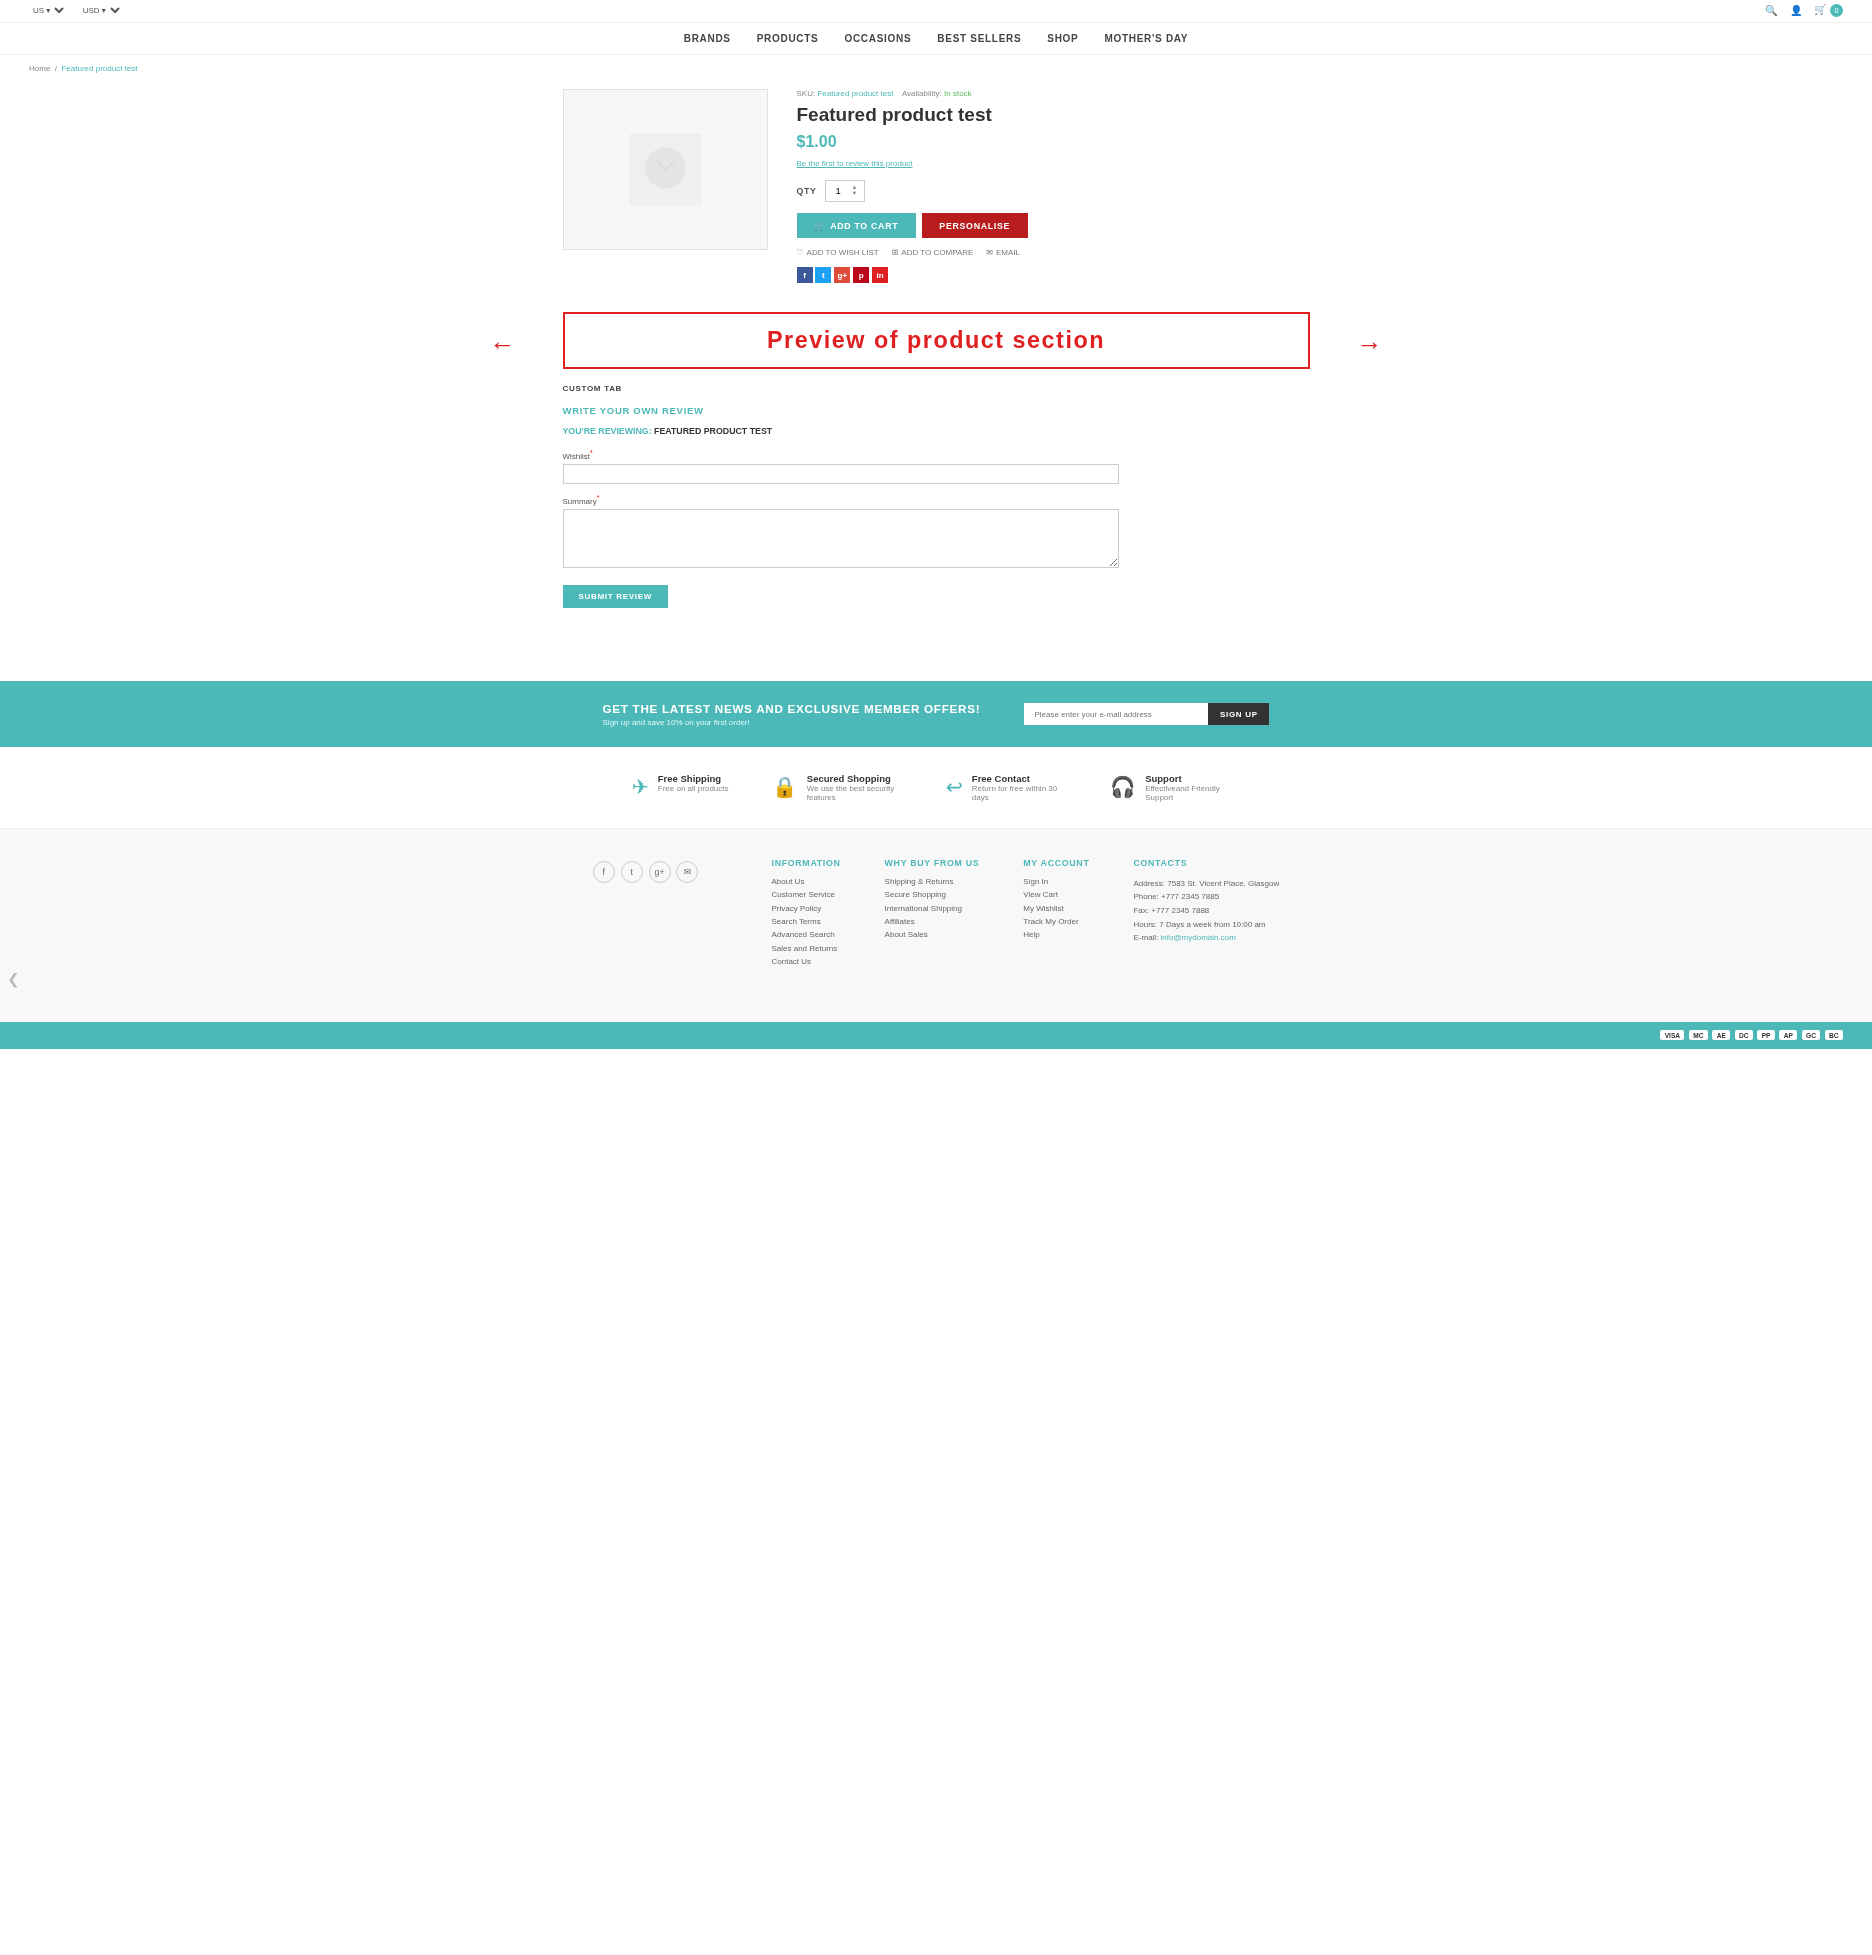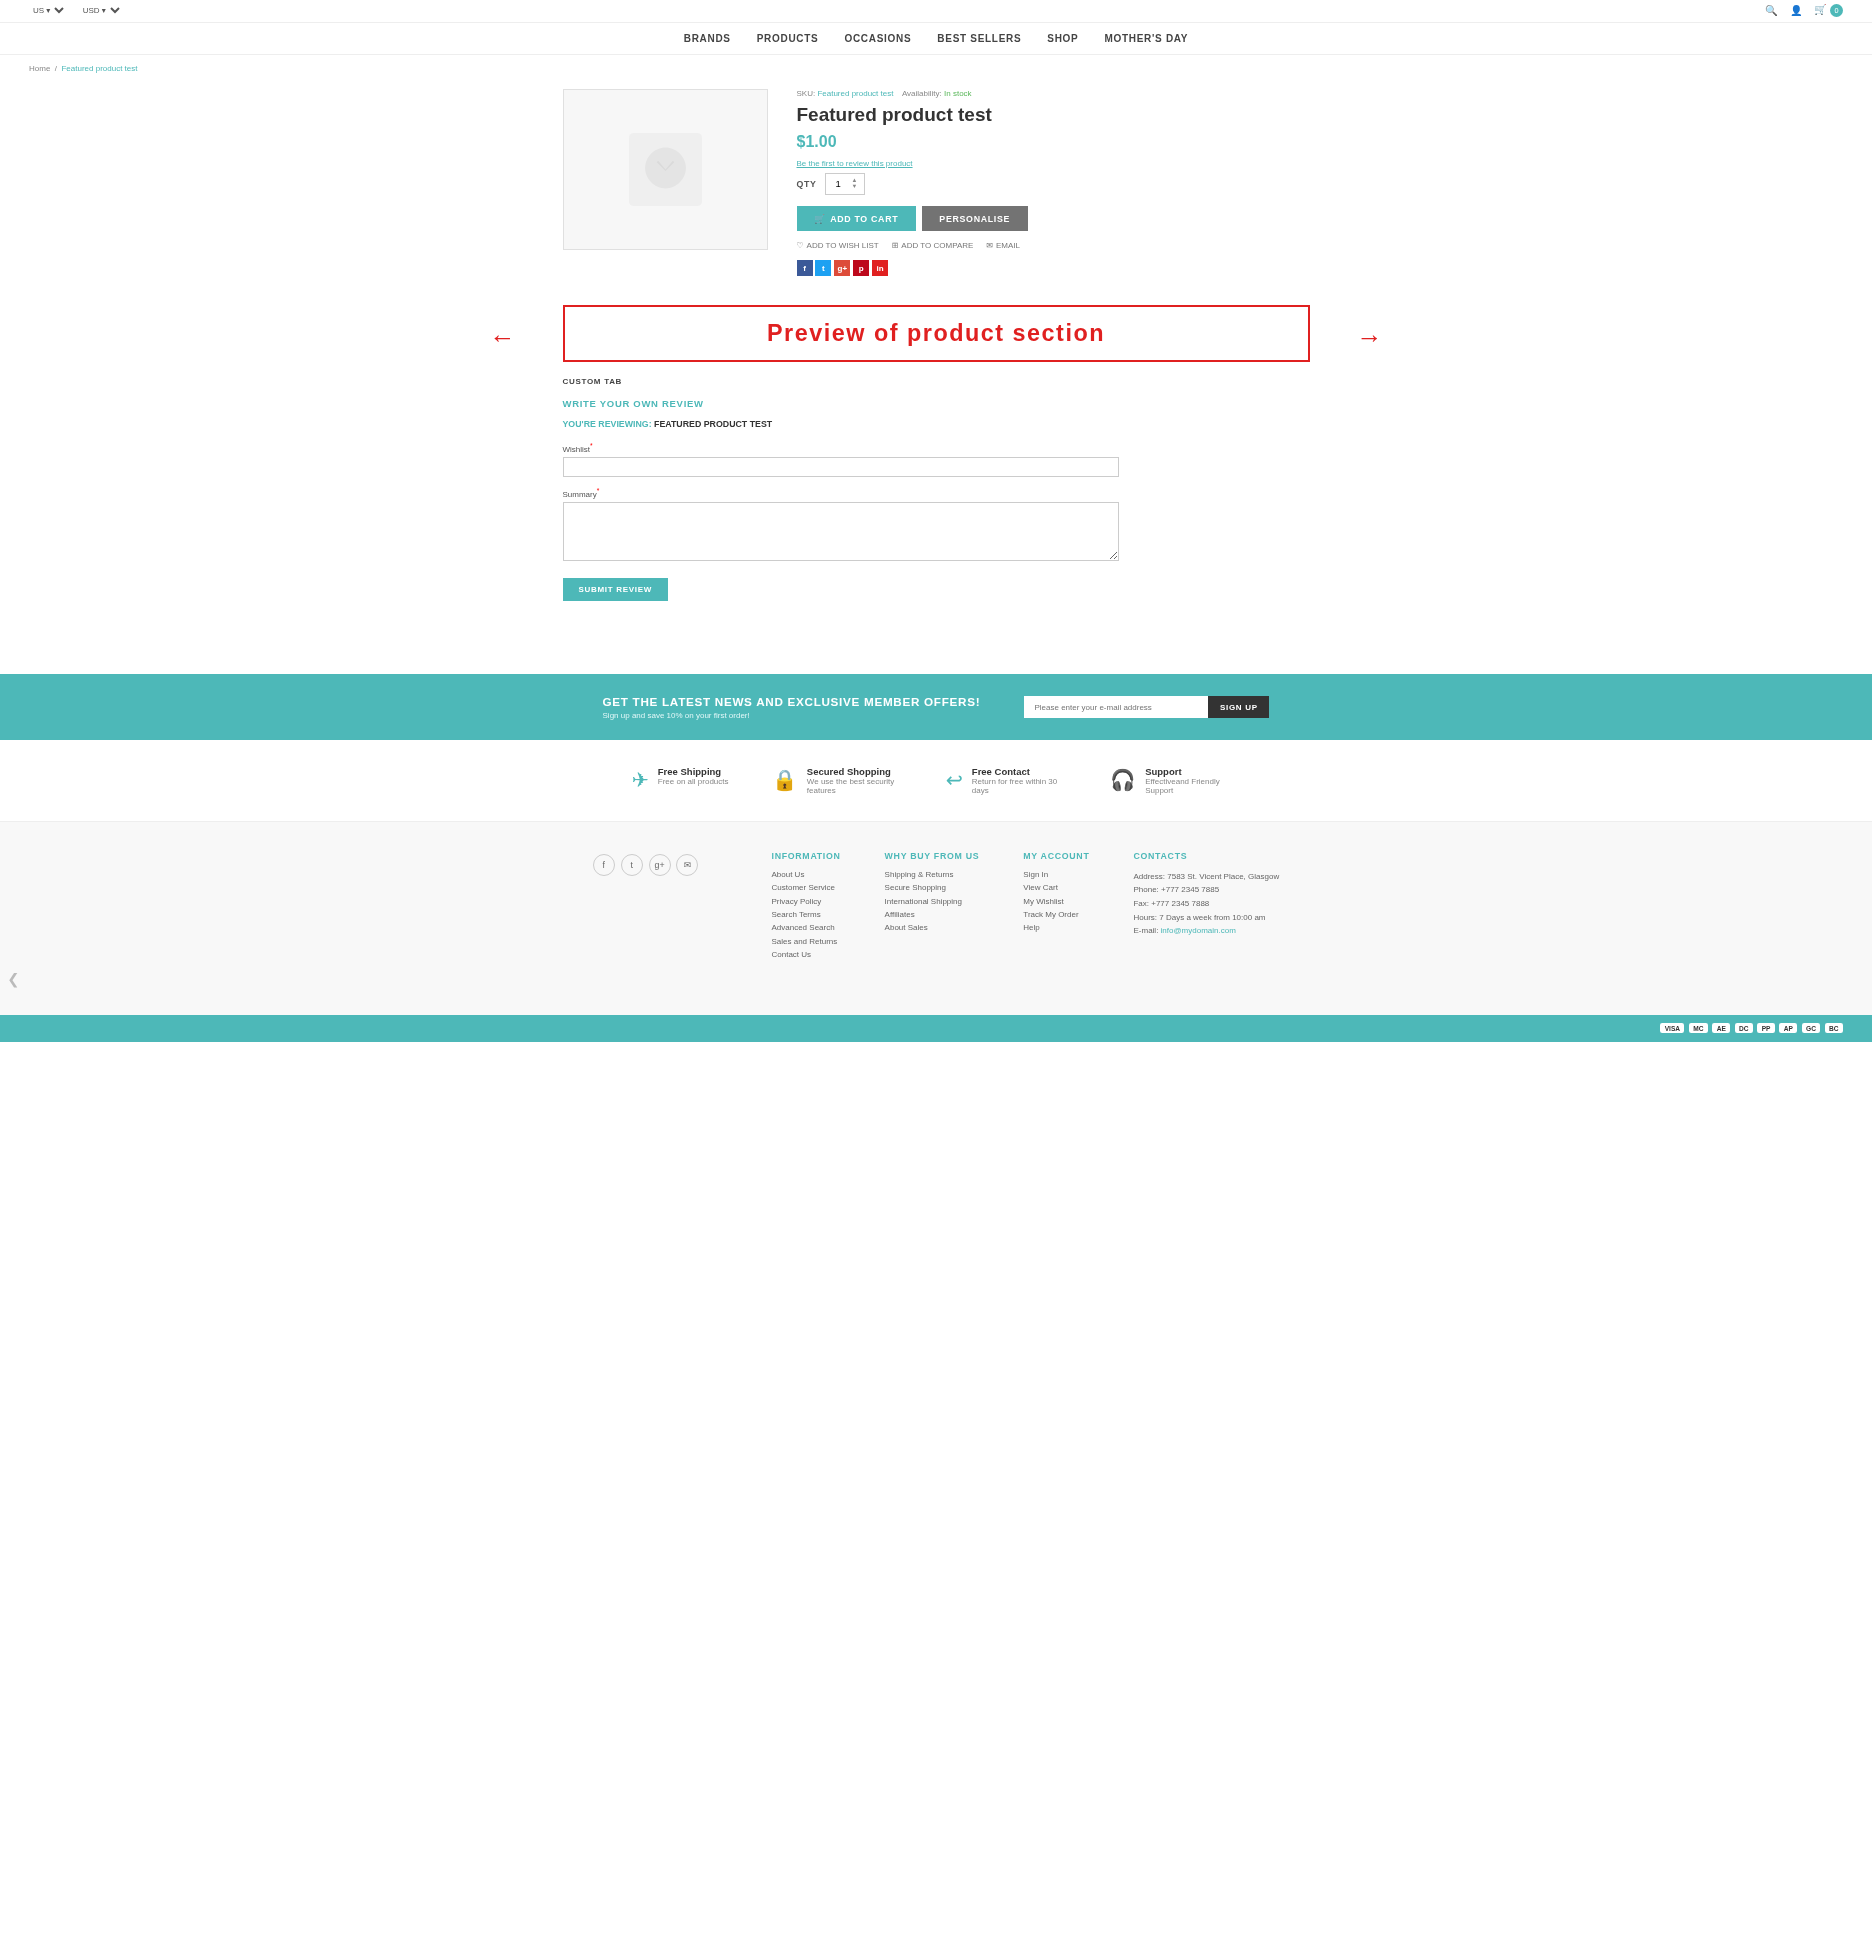--- a/index.html
+++ b/index.html
@@ -71,21 +71,21 @@
       height: 161px;
       background: #f7f7f7;
     }
     .product-image-wrap svg { width: 73px; height: 73px; opacity: 0.3; }
     .product-details { flex: 1; }
     .sku-availability { font-size: 8px; color: #888; margin-bottom: 5.9px; }
     .sku-availability a { color: #4db8b8; text-decoration: none; }
     .sku-availability .avail { color: #5cb85c; }
     .product-title { font-size: 19px; font-weight: bold; color: #333; margin-bottom: 7.3px; }
     .product-price { font-size: 16px; color: #4db8b8; font-weight: bold; margin-bottom: 7.3px; }
-    .first-review { font-size: 8px; color: #4db8b8; text-decoration: underline; cursor: pointer; margin-bottom: 5px; display: block; }
+    .first-review { font-size: 8px; color: #4db8b8; text-decoration: underline; cursor: pointer; margin-bottom: 12px; display: block; }
     .qty-row { display: flex; align-items: center; gap: 8.8px; margin-bottom: 11.7px; }
     .qty-label { font-size: 8.8px; font-weight: bold; letter-spacing: 0.7px; color: #555; }
     .qty-input-wrap {
       border: 0.7px solid #ccc;
       display: flex;
       align-items: center;
       width: 40px;
       height: 22px;
     }
     .qty-input-wrap input {
@@ -106,21 +106,21 @@
       color: #fff;
       border: none;
       padding: 7.3px 17.6px;
       font-size: 8.8px;
       font-weight: bold;
       letter-spacing: 0.7px;
       cursor: pointer;
       display: flex; align-items: center; gap: 4.4px;
     }
     .btn-personalise {
-      background: #737373;
+      background: #b91c1c;
       color: #fff;
       border: none;
       padding: 7.3px 17.6px;
       font-size: 8.8px;
       font-weight: bold;
       letter-spacing: 0.7px;
       cursor: pointer;
     }
     .secondary-actions { display: flex; gap: 13px; align-items: center; margin-bottom: 10.2px; font-size: 8px; color: #777; }
     .secondary-actions span { cursor: pointer; display: flex; align-items: center; gap: 2.9px; }

